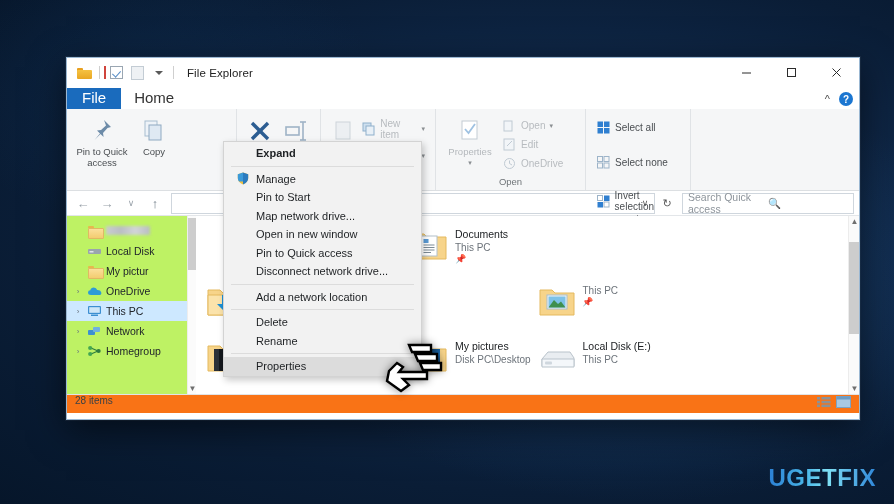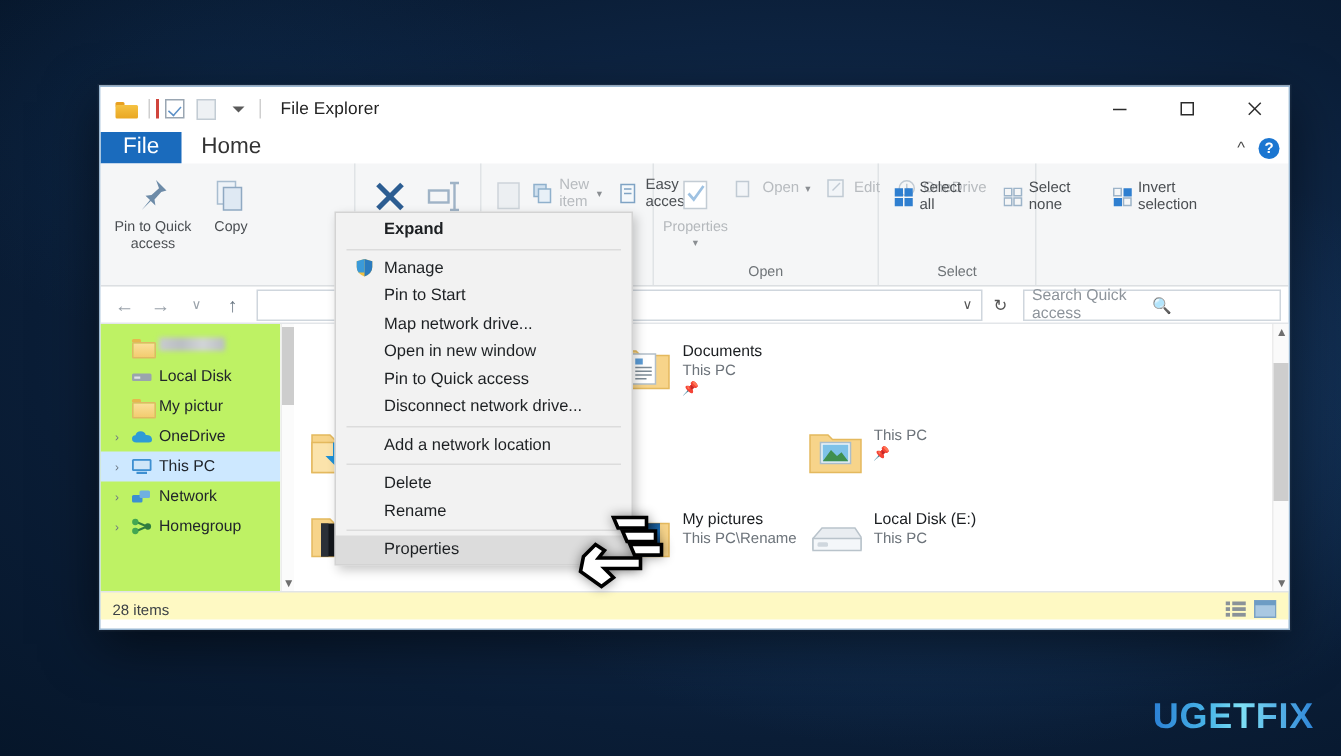--- a/index.html
+++ b/index.html
@@ -88,21 +88,21 @@
   .rgroup{ position:relative; display:flex; flex-direction:column; justify-content:space-between;
            border-right:1px solid #e0e3e6; padding:3px 0 0 0;}
   .rgroup-items{ display:flex; align-items:flex-start; padding:0 6px; flex:1;}
   .rgroup-label{ font-size:9.5px; color:#6f7478; text-align:center; padding-bottom:3px; }
   .bigbtn{
     width:58px; display:flex; flex-direction:column; align-items:center; padding-top:4px;
     font-size:9.5px; color:#4a4e52; text-align:center; line-height:11px;
   }
   .bigbtn.dim{ color:#b4b8bc; }
   .bigbtn .ic{ height:30px; display:flex;align-items:center;justify-content:center; }
-  .smallcol{ display:flex; flex-direction:row; justify-content:center; padding-top:5px; gap:3px;}
+  .smallcol{ display:flex; flex-direction:column; justify-content:center; padding-top:5px; gap:3px;}
   .smbtn{ display:flex; align-items:center; gap:4px; font-size:10px; color:#4a4e52; padding:1px 4px;}
   .smbtn.dim{ color:#b7bbbf; }
   .smbtn .ic{ width:15px; height:15px; display:flex;align-items:center;justify-content:center;}
   .arw{ font-size:7px; color:#8a8e92; }
 
   
   .addrbar{
     height:25px; background:#ffffff; display:flex; align-items:center; padding:0 5px; gap:2px;
     border-bottom:1px solid #e3e6e9;
   }
@@ -162,22 +162,22 @@
   .contentscroll{
     position:absolute; right:0; top:0; width:11px; height:100%;
     background:#fafafa; border-left:1px solid #ececec;
   }
   .cthumb{ position:absolute; left:0; top:26px; width:11px; height:92px; background:#cdcdcd; }
   .cup{ position:absolute; top:1px; left:0; width:11px; text-align:center;font-size:8px;color:#6f6f6f;}
   .cdn{ position:absolute; bottom:1px; left:0; width:11px; text-align:center;font-size:8px;color:#6f6f6f;}
 
   
   .statusbar{
-    height:19px; background:#fef9c3; border-top:1px solid #e1e4e7;
-    display:flex; align-items:flex-end; padding:0 8px; font-size:10px; color:#3c4146;
+    height:19px; background:#f97316; border-top:1px solid #e1e4e7;
+    display:flex; align-items:flex-start; padding:0 8px; font-size:10px; color:#3c4146;
   }
   .status-views{ margin-left:auto; display:flex; gap:5px; align-items:center; }
   .vbtn{ width:15px; height:14px; display:flex;align-items:center;justify-content:center; }
 
   
   .ctxmenu{
     position:absolute; left:156px; top:83px; width:199px;
     background:#f2f2f2; border:1px solid #d3d3d3;
     box-shadow:2px 3px 7px rgba(0,0,0,0.22);
     padding:2px 0 0 0; z-index:50;
@@ -640,21 +640,21 @@
                 <linearGradient id="bg1" x1="0" y1="0" x2="1" y2="1">
               <stop offset="0" stop-color="#0a1b30"></stop>
                   <stop offset="0.6" stop-color="#1c6fb8"></stop>
                   <stop offset="1" stop-color="#0a1b30"></stop>
             </linearGradient>
               </defs>
           </svg>
         </div>
         <div class="item-txt">
           <div class="item-name">My pictures</div>
-          <div class="item-sub">This PC\Rename</div>
+          <div class="item-sub">Disk PC\Desktop</div>
         </div>
       </div>
 
       <div class="contentscroll">
         <div class="cup">▲</div>
         <div class="cthumb"></div>
         <div class="cdn">▼</div>
       </div>
     </div>
   </div>

